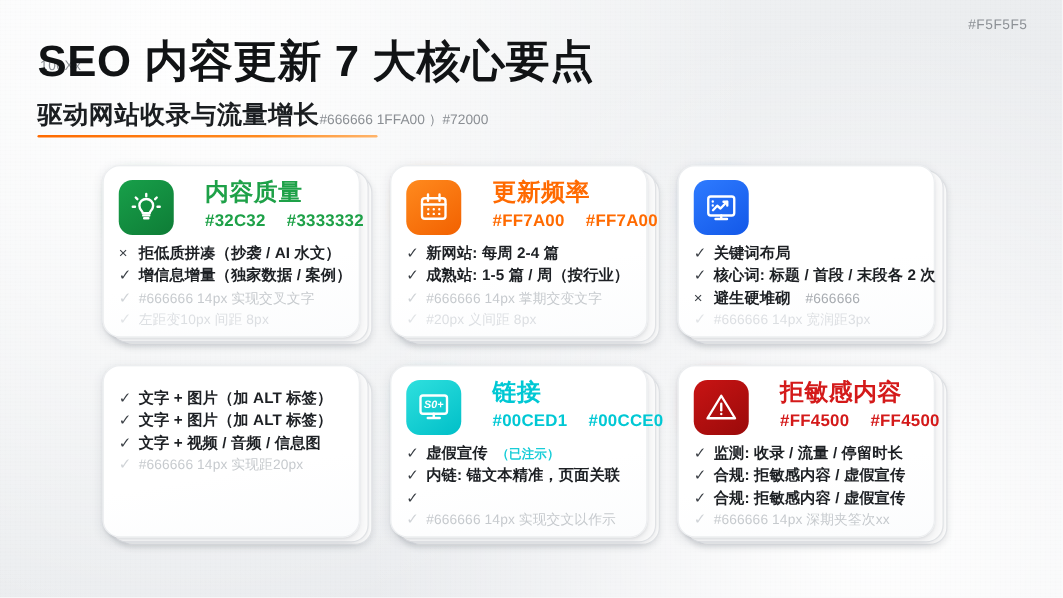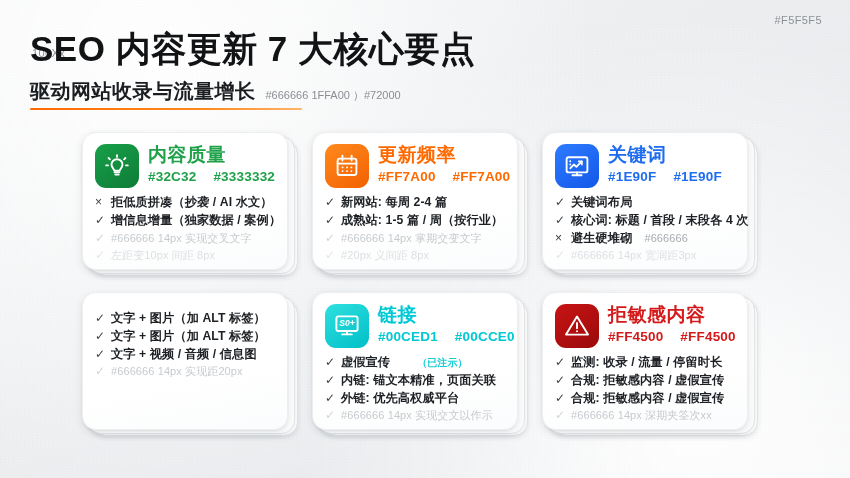--- a/index.html
+++ b/index.html
@@ -31,21 +31,21 @@
   .corner-left{ left:32px; top:14px;margin-top:33px; }
   .corner-right{ right:28px; top:14px; }
 
   .main-title{
     position:absolute; left:30px; top:26px;
     font-size:35px; font-weight:bold; color:#111315;
     letter-spacing:.5px; white-space:nowrap;
   }
   .sub-wrap{
     position:absolute; left:30px; top:78px;
-    display:flex; align-items:flex-end; gap:10px;
+    display:flex; align-items:flex-end; 
   }
   .sub-title{
     font-size:20px; font-weight:bold; color:#1b1e21; letter-spacing:.5px;
     white-space:nowrap;
   }
   .sub-note{
     font-size:11px; color:#8a8e93; padding-bottom:2px; white-space:nowrap;
   }
   .rule{
     position:absolute; left:30px; top:108px; width:272px; height:2px;
@@ -71,21 +71,21 @@
   .stack.s2{ left:5px; top:4px;  width:208px; height:138px;
              box-shadow:0 2px 4px rgba(40,50,60,.08); }
   .card{
     position:absolute; left:0; top:0; width:206px; height:138px;
     background:linear-gradient(170deg,#ffffff 0%,#ffffff 60%,#fbfcfd 100%);
     border-radius:14px; border:1px solid #eceef0;
     box-shadow:0 3px 9px rgba(35,45,60,.11), 0 1px 2px rgba(35,45,60,.07);
     padding:11px 10px 8px 12px;
   }
 
-  .card-head{ display:flex; align-items:flex-start; gap:9px; }
+  .card-head{ display:flex; align-items:flex-start; gap:25px; }
   .icon-box{
     width:44px; height:44px; border-radius:11px; flex:0 0 44px;
     display:flex; align-items:center; justify-content:center;
     position:relative;
     font-style:italic;
   }
   .icon-box svg{ display:block; }
   .icon-glow{
     position:absolute; left:-5px; top:-4px; width:54px; height:54px;
     border-radius:16px; z-index:-1; filter:blur(6px); opacity:.30;
@@ -118,21 +118,21 @@
     filter:blur(.35px); opacity:.92;
   }
   .bullet.ghost .mark{ color:#ccd0d4; }
   .bullet.ghost2{
     color:#d7dade; font-weight:normal; font-size:11px;
     filter:blur(.6px); opacity:.85;
   }
   .bullet.ghost2 .mark{ color:#dde0e3; }
 
   .tagline{
-    font-size:10px; font-weight:bold; margin-left:22px;
+    font-size:10px; font-weight:bold; margin-left:2px;
     filter:blur(.5px); opacity:.9;
   }
 </style>
 </head>
 <body>
 
 <div id="noise"></div>
 
 <div id="stage">
 
@@ -245,38 +245,30 @@
         <div class="icon-box" style="background:linear-gradient(145deg,#2E7BFF,#1358E8)">
           <div class="icon-glow" style="background:#2E7BFF"></div>
           <svg width="28" height="28" viewBox="0 0 28 28">
         <rect fill="none" stroke="#fff" stroke-width="1.9" stroke-linecap="round" stroke-linejoin="round" x="3.6" y="5.2" width="20.8" height="15.2" rx="2"></rect>
         <path fill="none" stroke="#fff" stroke-width="1.9" stroke-linecap="round" stroke-linejoin="round" d="M9.4 23.2h9.2M14 20.4v2.8"></path>
         <path fill="none" stroke="#fff" stroke-width="1.9" stroke-linecap="round" stroke-linejoin="round" d="M7.4 16.2l3.4-3.6 2.6 2.2 5.2-5.4"></path>
         <path fill="none" stroke="#fff" stroke-width="1.9" stroke-linecap="round" stroke-linejoin="round" d="M15.8 9.4h3v3"></path>
         <path fill="none" stroke="#fff" stroke-width="1.9" stroke-linecap="round" stroke-linejoin="round" d="M7.2 9.2h.02M7.2 12.4h.02"></path>
       </svg>
         </div>
-        <div class="head-text">
-          <div class="card-title" style="color:#1E6CF0">关键词</div>
-          <div class="card-hex" style="color:#1E6CF0">
-            <span>#1E90F</span>
-            <span class="sep"></span>
-            <span>#1E90F</span>
-          </div>
-        </div>
       </div>
       <div class="bullets">
 
       <div class="bullet">
         <span class="mark">✓</span>
         <span>关键词布局</span>
       </div>
       <div class="bullet">
         <span class="mark">✓</span>
-        <span>核心词: 标题 / 首段 / 末段各 4 次</span>
+        <span>核心词: 标题 / 首段 / 末段各 2 次</span>
       </div>
       <div class="bullet">
         <span class="mark">×</span>
         <span>避生硬堆砌</span>
               <span class="trail">#666666</span>
       </div>
       <div class="bullet ghost2">
         <span class="mark">✓</span>
         <span>#666666 14px 宽润距3px</span>
       </div>
@@ -336,21 +328,20 @@
         <span class="mark">✓</span>
         <span>虚假宣传</span>
               <span class="tagline" style="color:#00C8D4">（已注示）</span>
       </div>
       <div class="bullet">
         <span class="mark">✓</span>
         <span>内链: 锚文本精准，页面关联</span>
       </div>
       <div class="bullet">
         <span class="mark">✓</span>
-        <span>外链: 优先高权威平台</span>
       </div>
       <div class="bullet ghost">
         <span class="mark">✓</span>
         <span>#666666 14px 实现交文以作示</span>
       </div>
       </div>
     </div>
       </div>
       <div class="card-slot">
     <div class="stack s3"></div>

